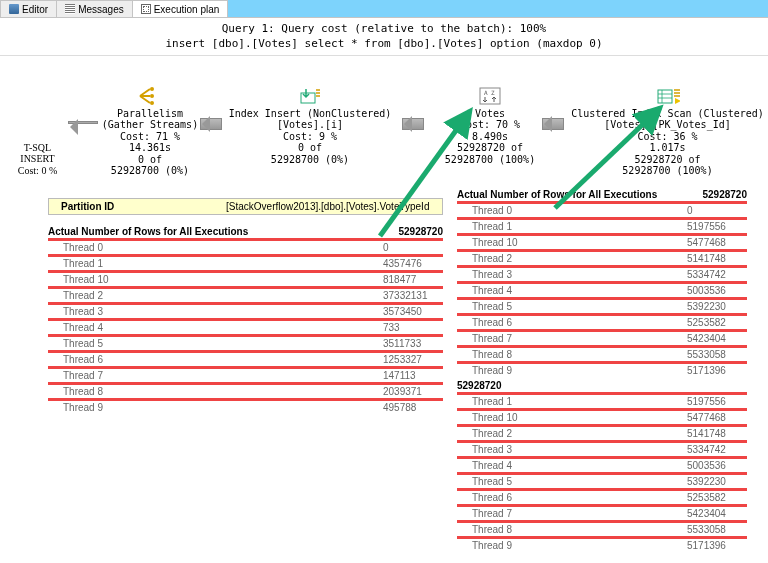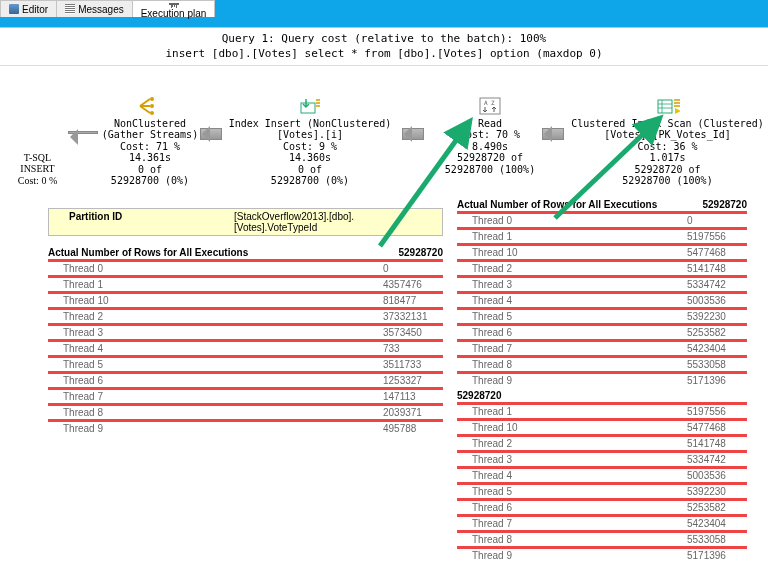--- a/index.html
+++ b/index.html
@@ -1,36 +1,36 @@
 <!DOCTYPE html>
 <html><head>
 <meta charset="utf-8">
 <style>
   * { box-sizing: border-box; margin: 0; padding: 0; }
   body { font-family: "Segoe UI", Arial, sans-serif; font-size: 10px; background: #fff; color: #000; width: 768px; }
-  .tabs { display: flex; border-bottom: 1px solid #c4c4c4; height: 28px; background: #0ea5e9; }
+  .tabs { display: flex; border-bottom: 1px solid #c4c4c4; height: 18px; background: #7dd3fc; }
   .tab { padding: 2px 8px; font-size: 10px; display: flex; align-items: center; gap: 3px; border: 1px solid #c4c4c4; border-bottom: none; background: #eee; margin-right: -1px; height: 17px;}
-  .tab.active { background: #fff; flex-direction: column; }
+  .tab.active { background: #fff; }
   .tab-icon { width: 10px; height: 10px; display: inline-block; }
   .query-header { font-family: Consolas, monospace; font-size: 11px; padding: 3px 6px; line-height: 1.4; border-bottom: 1px solid #ddd; white-space: pre; text-align: center; }
 
   .plan-canvas { position: relative; height: 130px; }
   .node { position: absolute; text-align: center; font-family: Consolas, monospace; font-size: 10px; line-height: 1.15; }
   .node-icon { width: 24px; height: 20px; margin: 0 auto 2px; display:flex; align-items:center; justify-content:center; }
   .node-label { white-space: nowrap; }
   .arrow-conn { position: absolute; height: 12px; background: linear-gradient(#bbb,#999); border: 1px solid #888; }
   .arrow-conn::before { content:""; position:absolute; left:-7px; top:-3px; border:8px solid transparent; border-right-color:#999; }
 
   .green-arrow { position: absolute; pointer-events: none; }
 
   .panels { display: flex; gap: 14px; padding: 0 8px 8px; }
   .panel { font-size: 10px; }
   .panel-left { width: 395px; margin-left: 40px;}
   .panel-right { width: 290px; }
-  .prop-header { background: #ffffcc; border: 1px solid #bbb; padding: 2px 20px; display:flex; }
+  .prop-header { background: #ffffcc; border: 1px solid #bbb; padding: 2px 12px; display:flex; }
   .prop-header .ph-label { flex: 0 0 165px; font-weight: bold; }
   .prop-header .ph-val { flex:1; }
   .row-hdr { display:flex; padding: 3px 0 1px; font-weight: bold; }
   .row-hdr .rh-label { flex:1; }
   .thread-row { display:flex; padding: 1px 0; border-top: 3px solid #ef4444; color: #666; }
   .thread-row .th-label { flex:1; padding-left: 15px; }
   .thread-row .th-val { width: 60px; }
 
   
   .ico-editor { background: linear-gradient(#69c,#369); border-radius:1px; }
@@ -74,54 +74,53 @@
 
   <div class="node" style="left:95px; top:30px; width:110px;">
     <div class="node-icon">
         <svg width="24" height="18">
           <path d="M2 9 L12 2 M2 9 L12 9 M2 9 L12 16" stroke="#d4a000" stroke-width="2" fill="none"></path>
           <circle cx="14" cy="2" r="2" fill="#d4a000"></circle>
           <circle cx="14" cy="9" r="2" fill="#d4a000"></circle>
           <circle cx="14" cy="16" r="2" fill="#d4a000"></circle>
         </svg>
       </div>
-    <div class="node-label">NonClustered</div>
+    <div class="node-label">Parallelism</div>
     <div class="node-label">(Gather Streams)</div>
     <div class="node-label">Cost: 71 %</div>
     <div class="node-label">14.361s</div>
     <div class="node-label">0 of</div>
     <div class="node-label">52928700 (0%)</div>
   </div>
 
   <div class="node" style="left:225px; top:30px; width:170px;">
     <div class="node-icon">
         <svg width="24" height="18">
           <rect x="3" y="6" width="14" height="10" fill="none" stroke="#2a7"></rect>
           <path d="M8 2 L8 10 M5 7 L8 10 L11 7" stroke="#2a7" fill="none" stroke-width="1.5"></path>
           <path d="M18 3 L22 3 M18 6 L22 6 M18 9 L22 9" stroke="#d4a000" stroke-width="1.5"></path>
         </svg>
       </div>
     <div class="node-label">Index Insert (NonClustered)</div>
     <div class="node-label">[Votes].[i]</div>
     <div class="node-label">Cost: 9 %</div>
-    <div class="node-label">14.360s</div>
     <div class="node-label">0 of</div>
     <div class="node-label">52928700 (0%)</div>
   </div>
 
   <div class="node" style="left:440px; top:30px; width:100px;">
     <div class="node-icon">
         <svg width="22" height="18">
           <rect x="1" y="1" width="20" height="16" fill="none" stroke="#888"></rect>
           <text x="5" y="8" font-size="6" fill="#555">A</text>
           <text x="12" y="8" font-size="6" fill="#555">Z</text>
           <path d="M6 10 L6 15 M4 13 L6 15 L8 13 M15 15 L15 10 M13 12 L15 10 L17 12" stroke="#555" fill="none"></path>
         </svg>
       </div>
-    <div class="node-label">Read</div>
+    <div class="node-label">Votes</div>
     <div class="node-label">Cost: 70 %</div>
     <div class="node-label">8.490s</div>
     <div class="node-label">52928720 of</div>
     <div class="node-label">52928700 (100%)</div>
   </div>
 
   <div class="node" style="left:570px; top:30px; width:195px;">
     <div class="node-icon">
         <svg width="26" height="18">
           <rect x="2" y="3" width="14" height="13" fill="none" stroke="#2a7"></rect>

